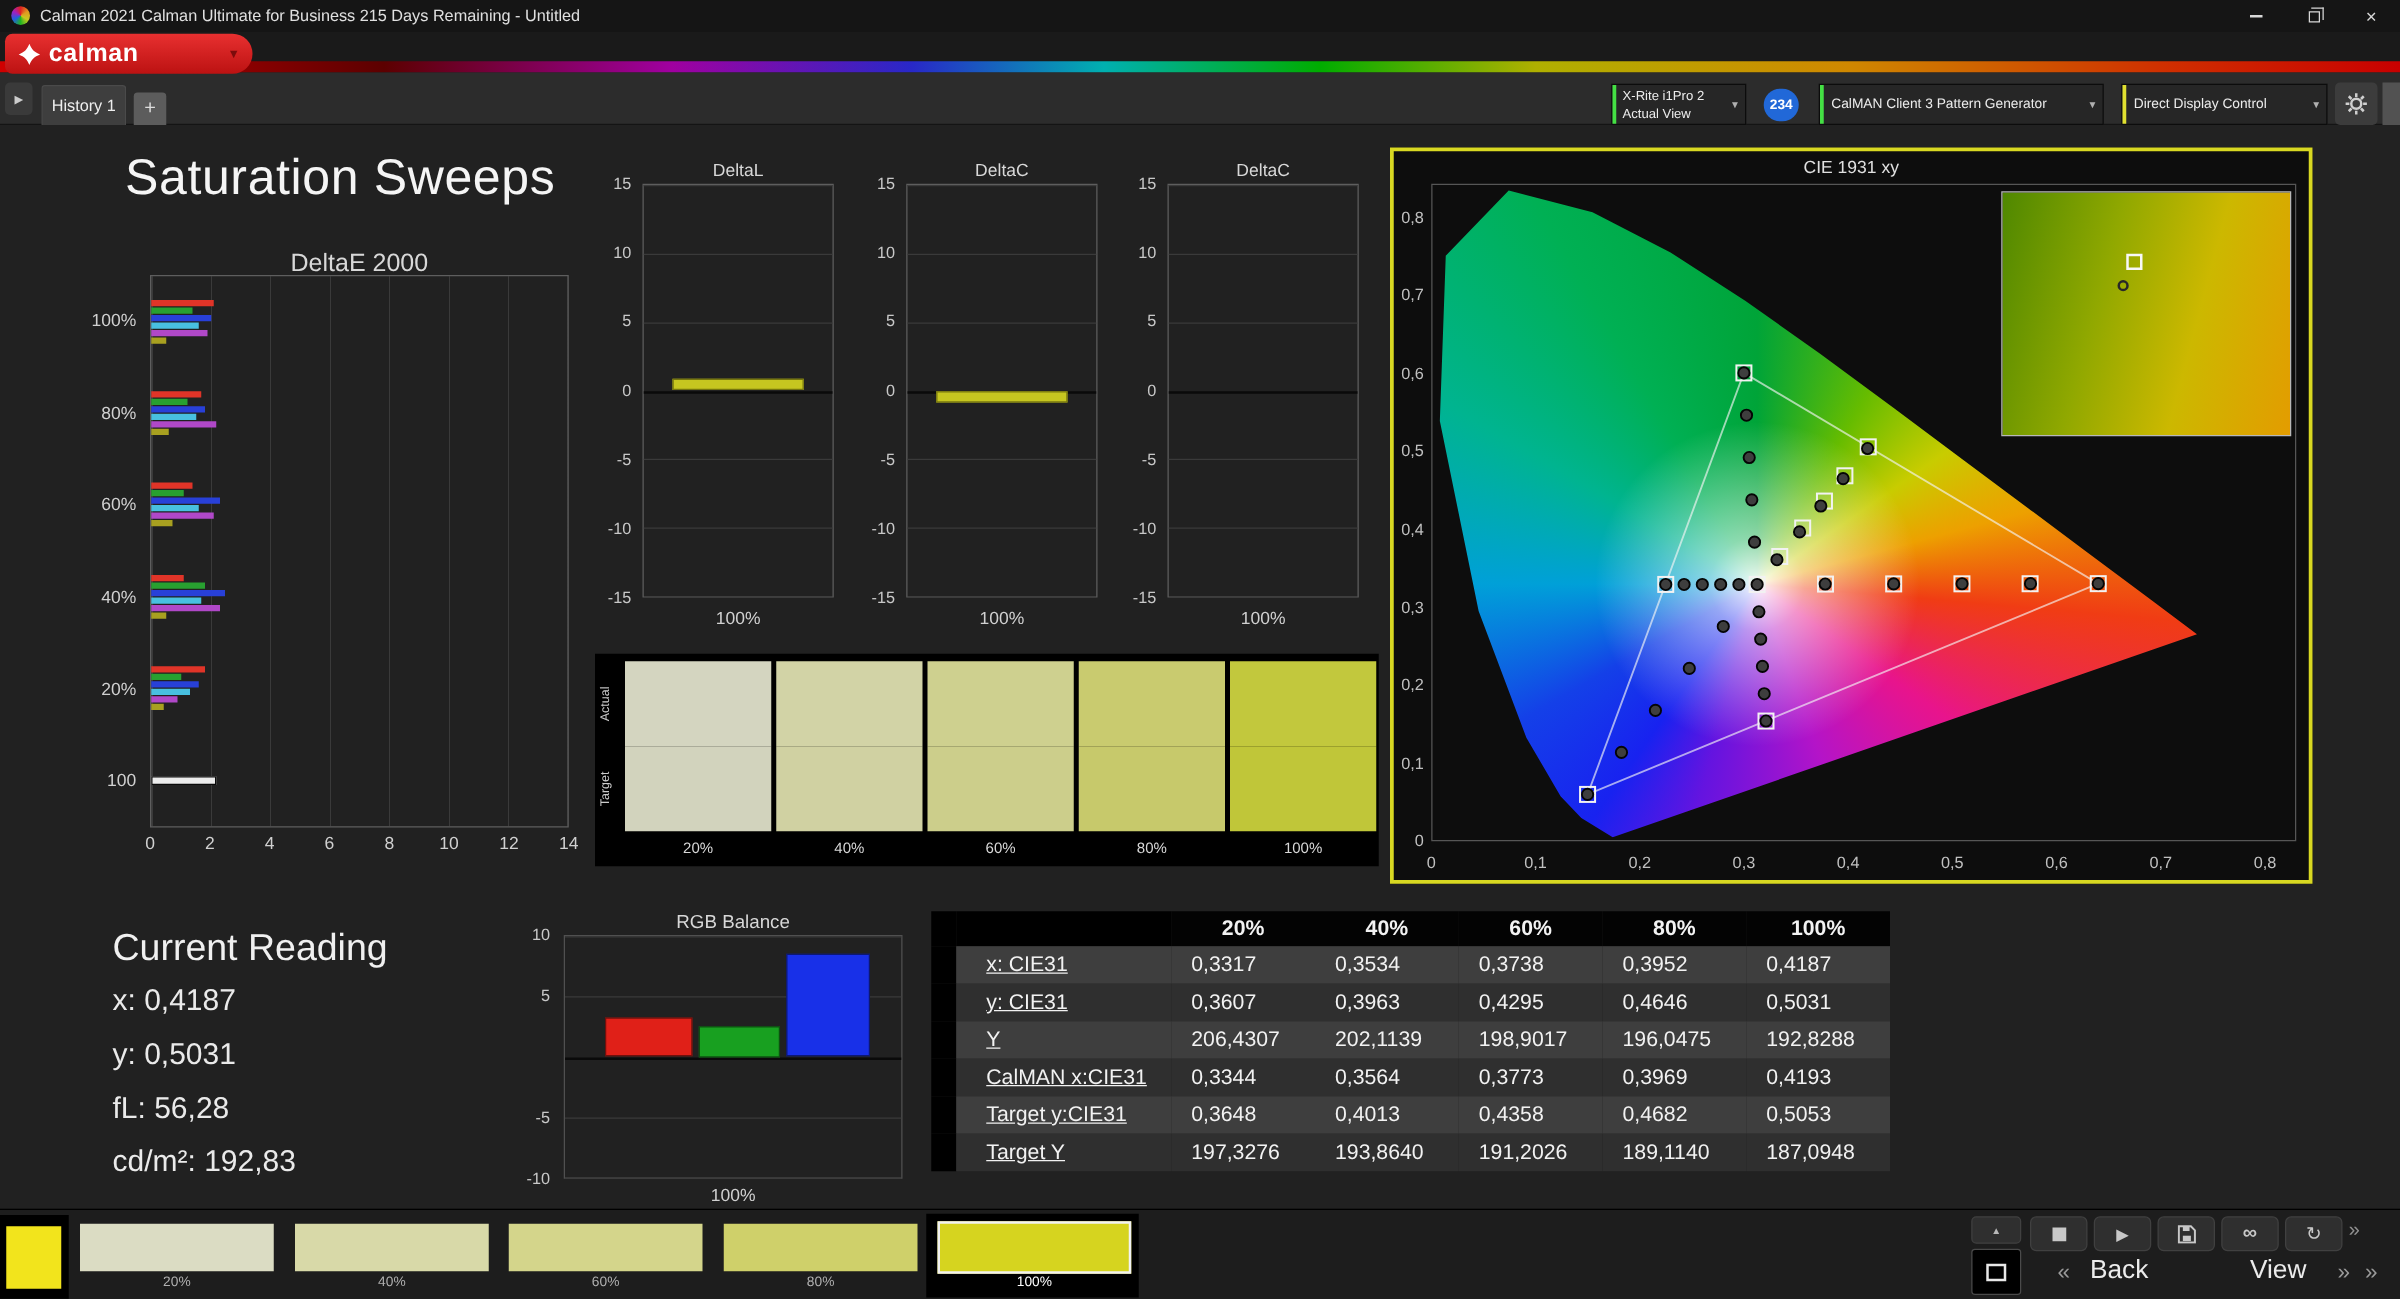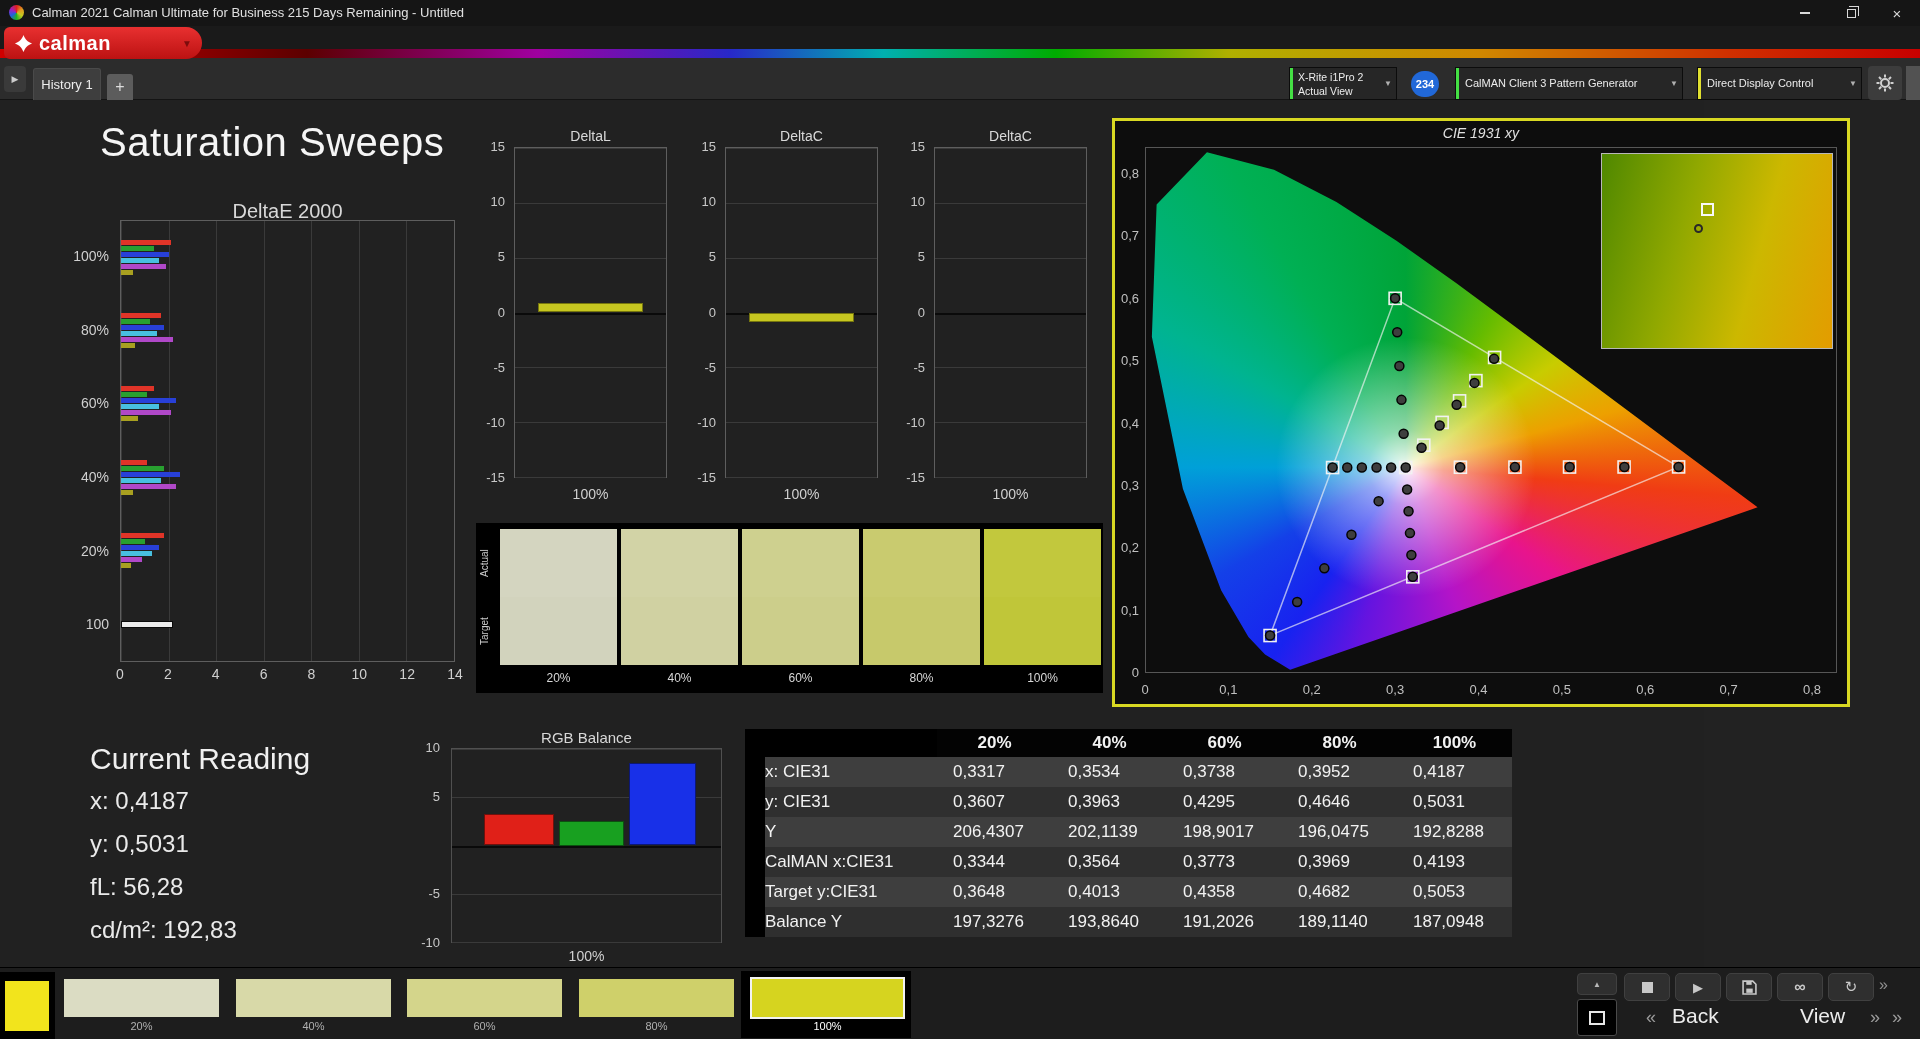--- a/index.html
+++ b/index.html
@@ -84,21 +84,21 @@
   .rot-label { position:absolute; left:3px; width:16px; writing-mode:vertical-rl; transform:rotate(180deg);
                text-align:center; font-size:10px; color:#cccccc; }
   .rot-actual { top:6px; height:68px; } .rot-target { top:74px; height:68px; }
   .sw-a { position:absolute; top:6px; width:117px; height:68px; }
   .sw-t { position:absolute; top:74px; width:117px; height:68px; }
   .sw-label { position:absolute; top:148px; width:117px; text-align:center; font-size:12px; color:#d8d8d8; }
 
   
   .cie-panel { position:absolute; left:1112px; top:118px; width:738px; height:589px;
                background:#0d0d0d; border:3px solid #d8d822; overflow:hidden; }
-  .cie-title { position:absolute; left:0; top:4px; width:100%; text-align:center; font-size:14px; color:#e0e0e0;font-style:italic; }
+  .cie-title { position:absolute; left:0; top:4px; width:100%; text-align:center; font-size:14px; color:#e0e0e0; }
   .cie-frame { position:absolute; left:30px; top:26px; width:692px; height:526px; border:1px solid #565656; }
   .cie-horseshoe { position:absolute; left:30px; top:-10px; width:667px; height:562px;
     background:
       radial-gradient(circle at 39.1% 63.4%, rgba(255,255,255,.95) 0%, rgba(255,255,255,.55) 7%, rgba(255,255,255,0) 24%),
       conic-gradient(from 0deg at 39.1% 63.4%,
         #00a438 0deg,#66bc00 30deg,#c8cc00 55deg,#eda000 75deg,#f03c14 95deg,
         #e8148c 125deg,#b414c8 160deg,#6414e0 195deg,#1822f0 215deg,
         #1440e8 240deg,#00a0d8 270deg,#00b490 300deg,#00b054 330deg,#00a438 360deg);
     clip-path:polygon(21.76% 99.44%,18% 96.7%,15.51% 93.58%,11.41% 85.26%,5.68% 67.22%,
         1.03% 40.18%,1.74% 16.64%,9.29% 7.36%,19.34% 10.46%,28.7% 16.19%,37.7% 23.08%,
@@ -129,21 +129,21 @@
   .rgb-xlabel { position:absolute; left:451px; top:948px; width:271px; text-align:center; font-size:14px; color:#d0d0d0; }
 
   
   #data-table { position:absolute; left:745px; top:729px; width:767px;
     display:grid; grid-template-columns:20px 172px repeat(5,115px); }
   #data-table .th { height:28px; line-height:28px; background:#030303; color:#f2f2f2;
     font-weight:bold; font-size:17px; text-align:center; }
   #data-table .th.first { background:#000; }
   #data-table .td { height:30px; line-height:30px; font-size:17px; color:#f2f2f2; white-space:nowrap; }
   #data-table .td.black { background:#000; }
-  #data-table .td.label { padding-left:0; }
+  #data-table .td.label { padding-left:24px;text-decoration:underline; }
   #data-table .td.val { padding-left:16px; }
   #data-table .light { background:#3e3e3e; } #data-table .dark { background:#2f2f2f; }
 
   
   .bottombar { position:absolute; left:0; top:967px; width:1920px; height:72px; background:#1d1d1d; border-top:1px solid #000; }
   .cur-swatch-panel { position:absolute; left:0; top:4px; width:55px; height:68px; background:#000; }
   .cur-swatch { position:absolute; left:5px; top:9px; width:44px; height:50px; }
   #bottom-swatches { position:absolute; left:0; top:0; width:1920px; height:72px; }
   .bswatch { position:absolute; top:11px; width:155px; height:38px; }
   .bswatch.active { top:9px; height:42px; border:2px solid #f2f2f2; }
@@ -521,21 +521,21 @@
       <div class="td val dark">0,3969</div>
       <div class="td val dark">0,4193</div>
       <div class="td black"></div>
       <div class="td label light">Target y:CIE31</div>
       <div class="td val light">0,3648</div>
       <div class="td val light">0,4013</div>
       <div class="td val light">0,4358</div>
       <div class="td val light">0,4682</div>
       <div class="td val light">0,5053</div>
       <div class="td black"></div>
-      <div class="td label dark">Balance Y</div>
+      <div class="td label dark">Target Y</div>
       <div class="td val dark">197,3276</div>
       <div class="td val dark">193,8640</div>
       <div class="td val dark">191,2026</div>
       <div class="td val dark">189,1140</div>
       <div class="td val dark">187,0948</div>
     </div>
 
   <div class="bottombar">
     <div class="cur-swatch-panel">
       <div class="cur-swatch" style="background: rgb(242, 228, 28);"></div>

